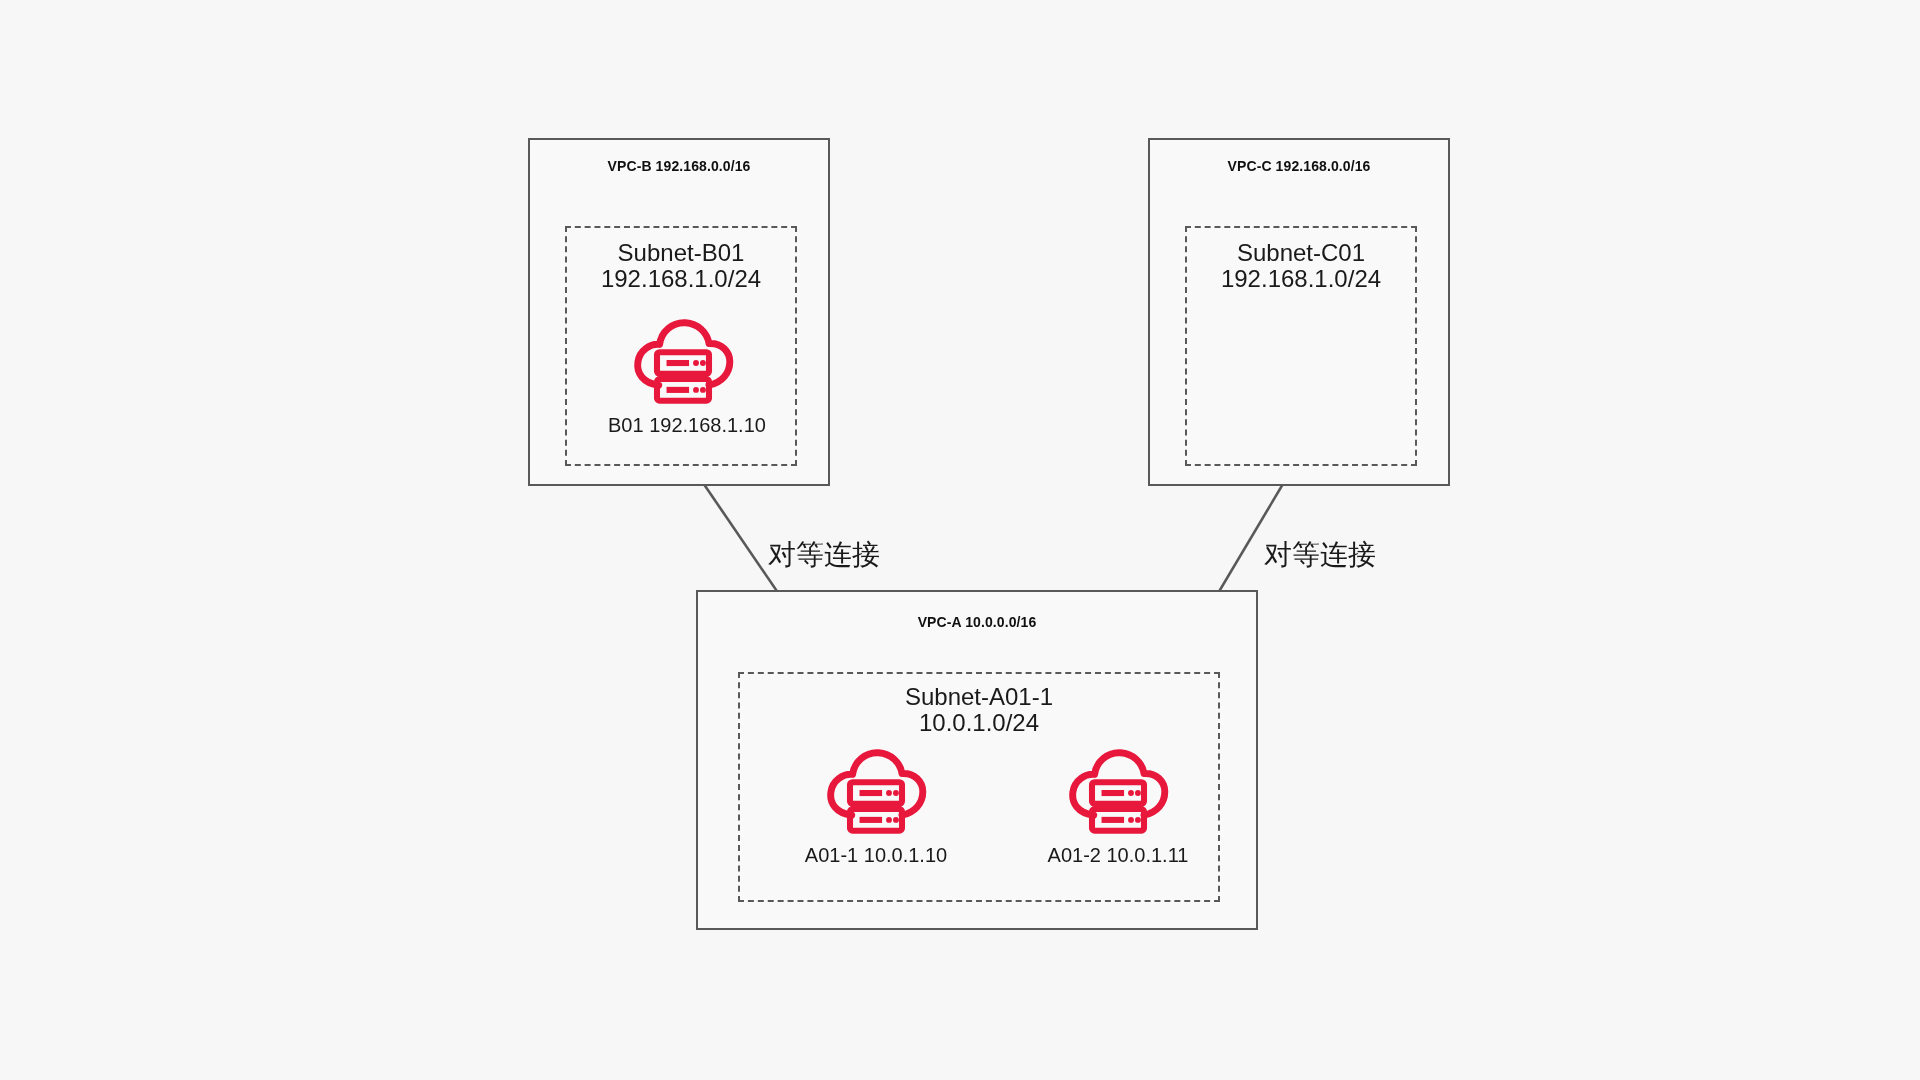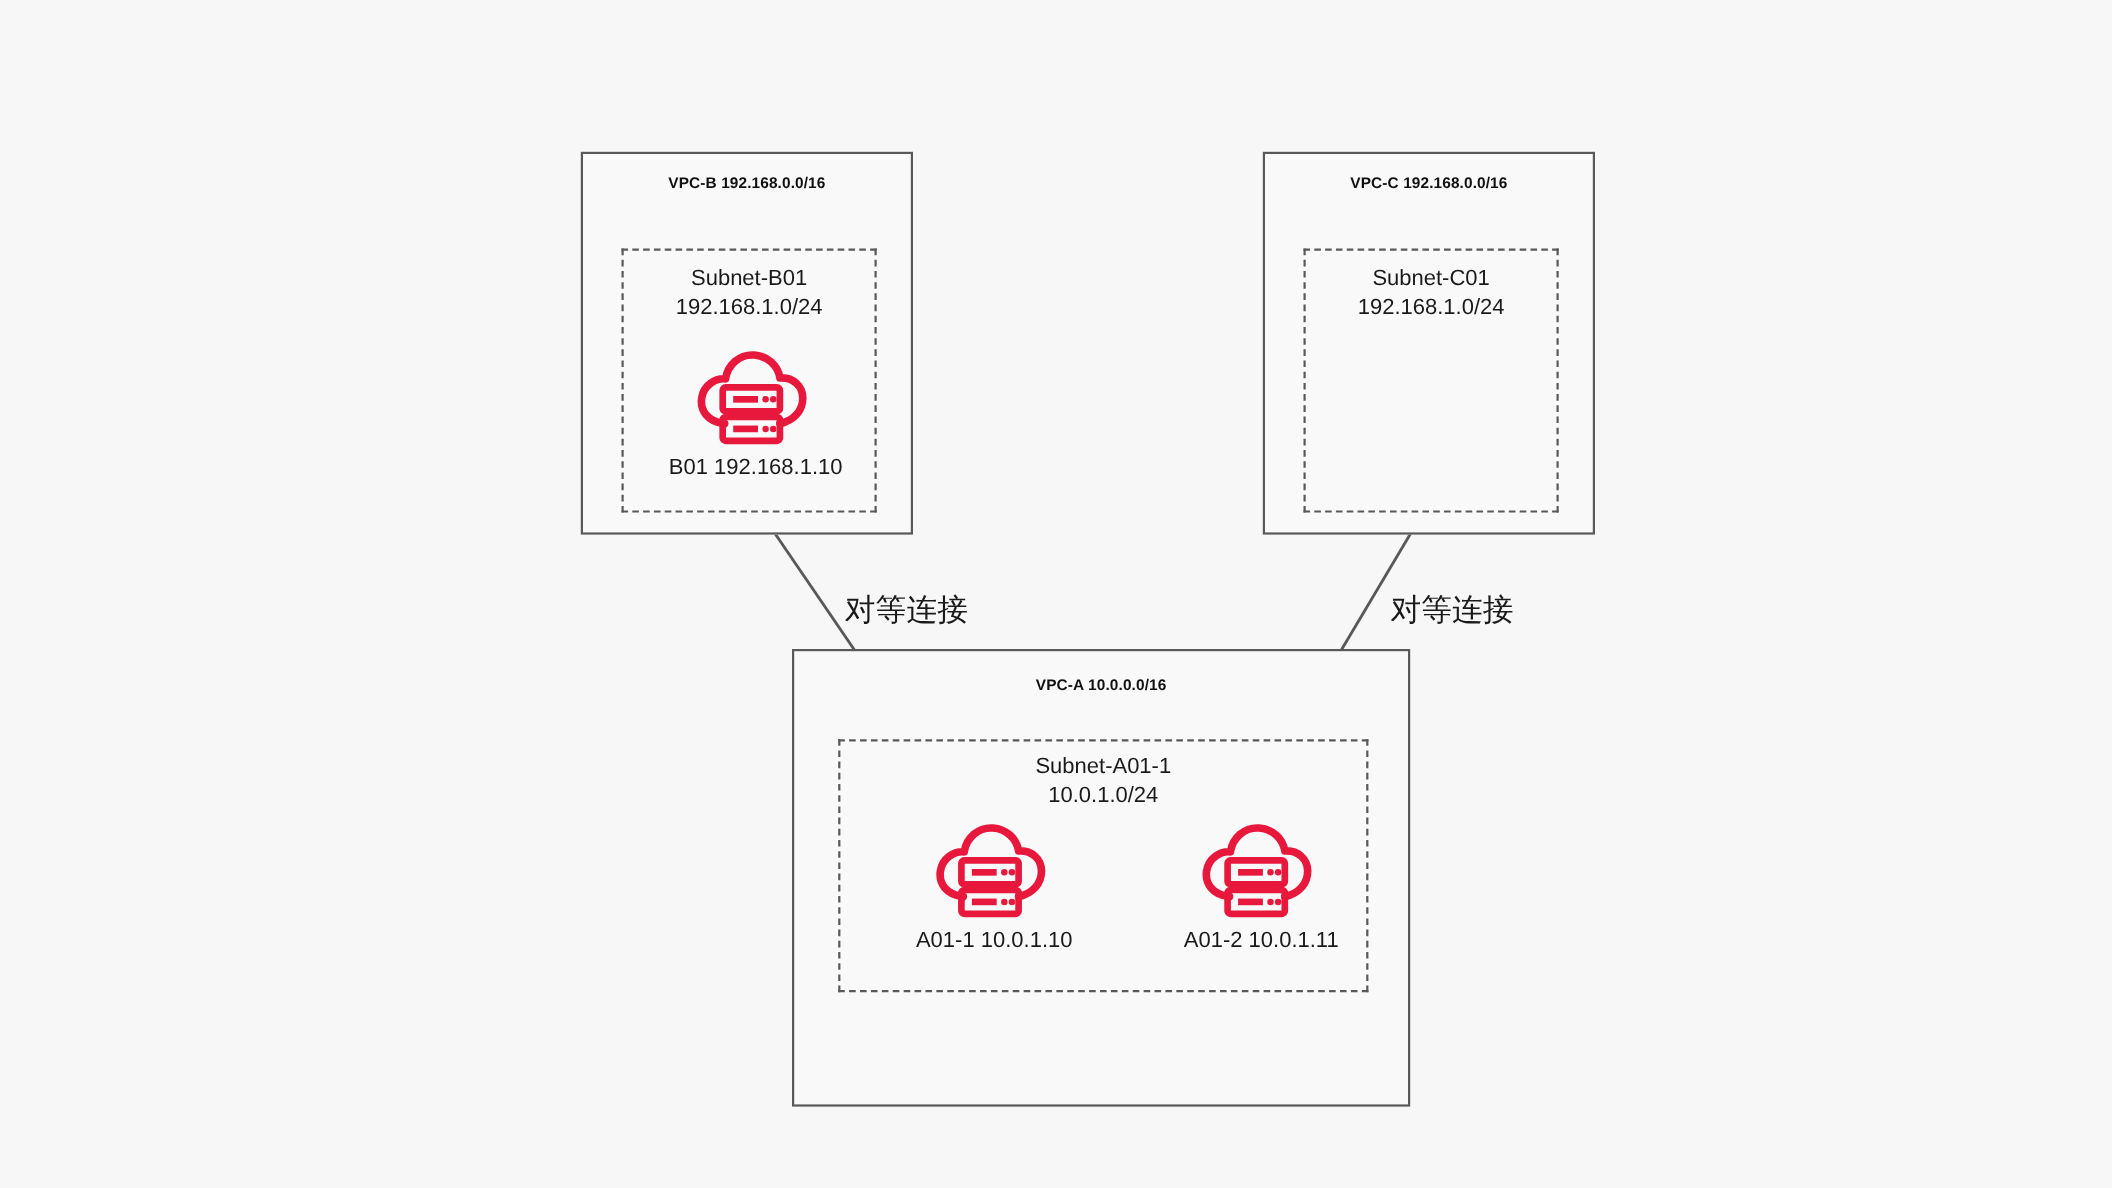--- a/index.html
+++ b/index.html
@@ -47,31 +47,31 @@
     position: absolute;
     box-sizing: border-box;
     border: 2px dashed #595959;
     background: transparent;
   }
   .subnet-title {
     position: absolute;
     left: 0;
     right: 0;
     text-align: center;
-    font-size: 20px;
+    font-size: 24px;
     line-height: 26px;
     color: #1a1a1a;
     white-space: nowrap;
   }
 
   
   .host {
     position: absolute;
     width: 150px;
-    text-align: right;
+    text-align: center;
   }
   .host-icon {
     display: block;
     margin: 0 auto;
     width: 104px;
     height: 92px;
   }
   .host-label {
     display: block;
     margin-top: 8px;
@@ -146,21 +146,21 @@
   <div class="vpc-box" style="left:1148px; top:138px; width:302px; height:348px;text-decoration:underline;">
     <div class="vpc-title" style="top:18px;">VPC-C 192.168.0.0/16</div>
 
     <div class="subnet-box" style="left:35px; top:86px; width:232px; height:240px;">
       <div class="subnet-title" style="top:12px;">Subnet-C01</div>
       <div class="subnet-title" style="top:38px;">192.168.1.0/24</div>
 
     </div>
   </div>
 
-  <div class="vpc-box" style="left:720px; top:590px; width:562px; height:416px;padding-left:41px;">
+  <div class="vpc-box" style="left:696px; top:590px; width:562px; height:340px;padding-left:41px;">
     <div class="vpc-title" style="top:22px;">VPC-A 10.0.0.0/16</div>
 
     <div class="subnet-box" style="left:40px; top:80px; width:482px; height:230px;">
       <div class="subnet-title" style="top:10px;">Subnet-A01-1</div>
       <div class="subnet-title" style="top:36px;">10.0.1.0/24</div>
 
       <div class="host" style="left:61px; top:70px;">
         <svg class="host-icon" viewBox="0 0 120 106" xmlns="http://www.w3.org/2000/svg">
           <path d="M32 82 C14 80 6 68 8 55 C10 42 22 34 33 35
                    C35 20 48 9 63 10 C77 11 88 21 90 34

